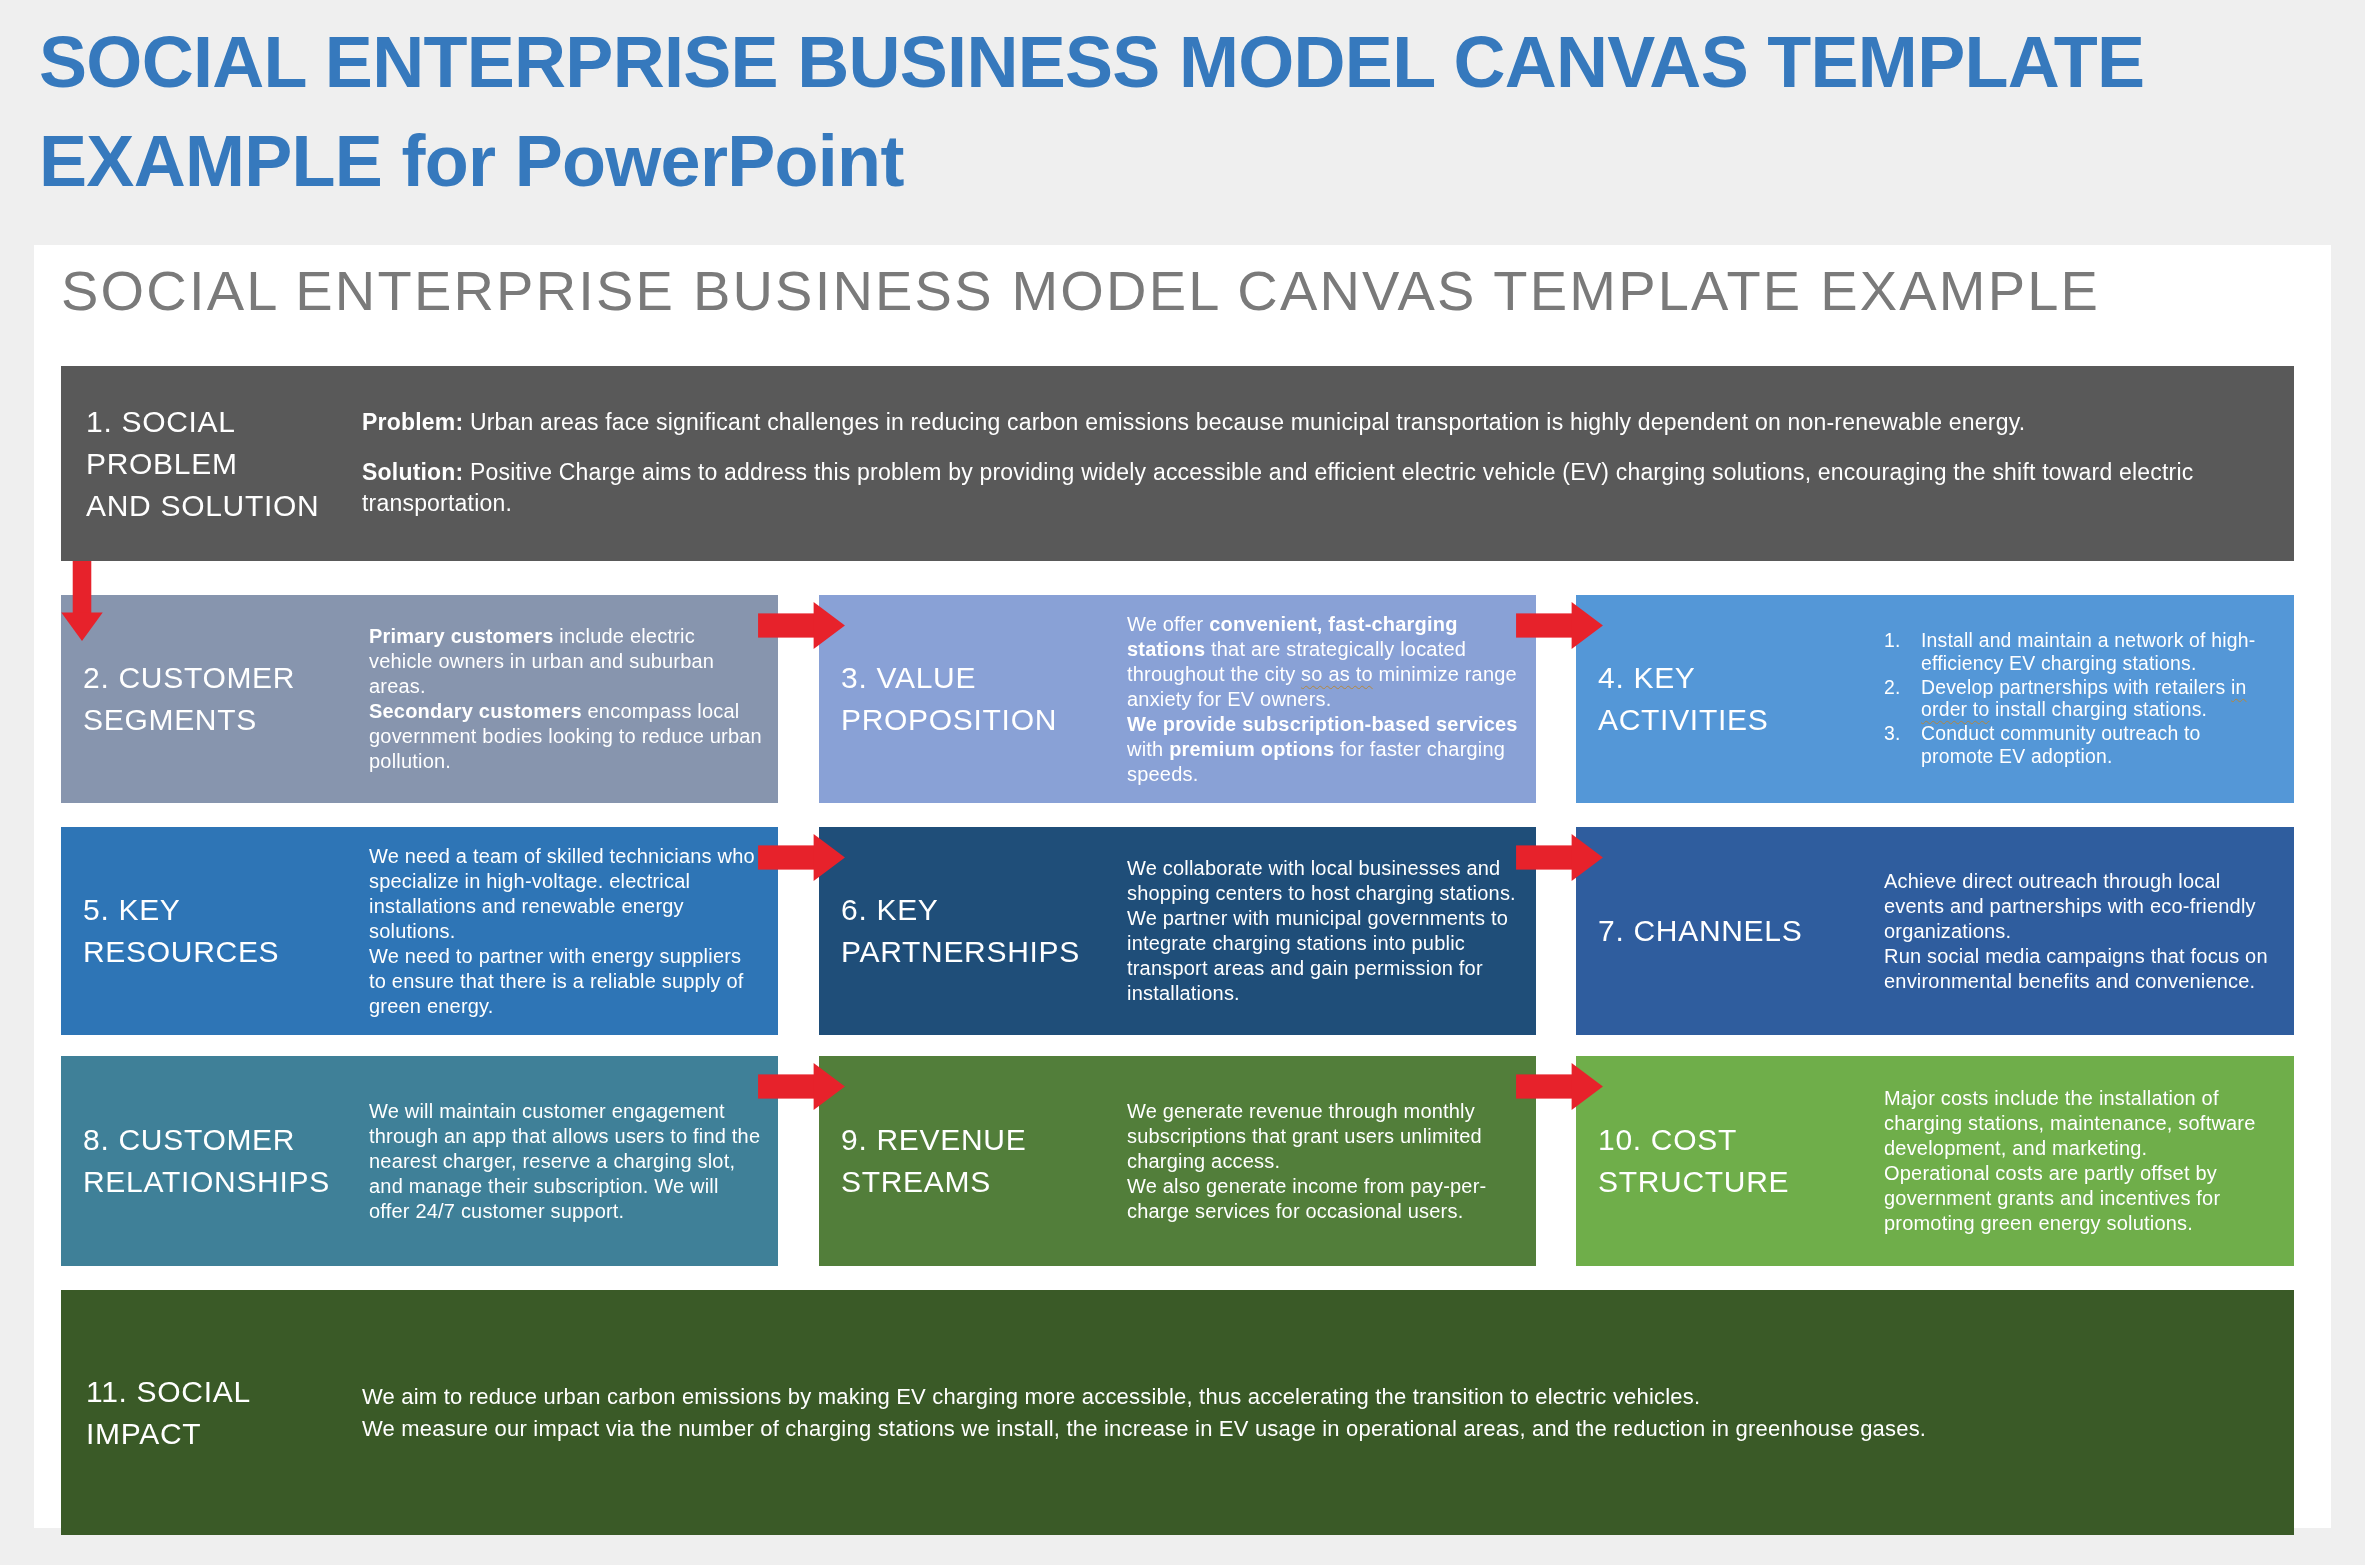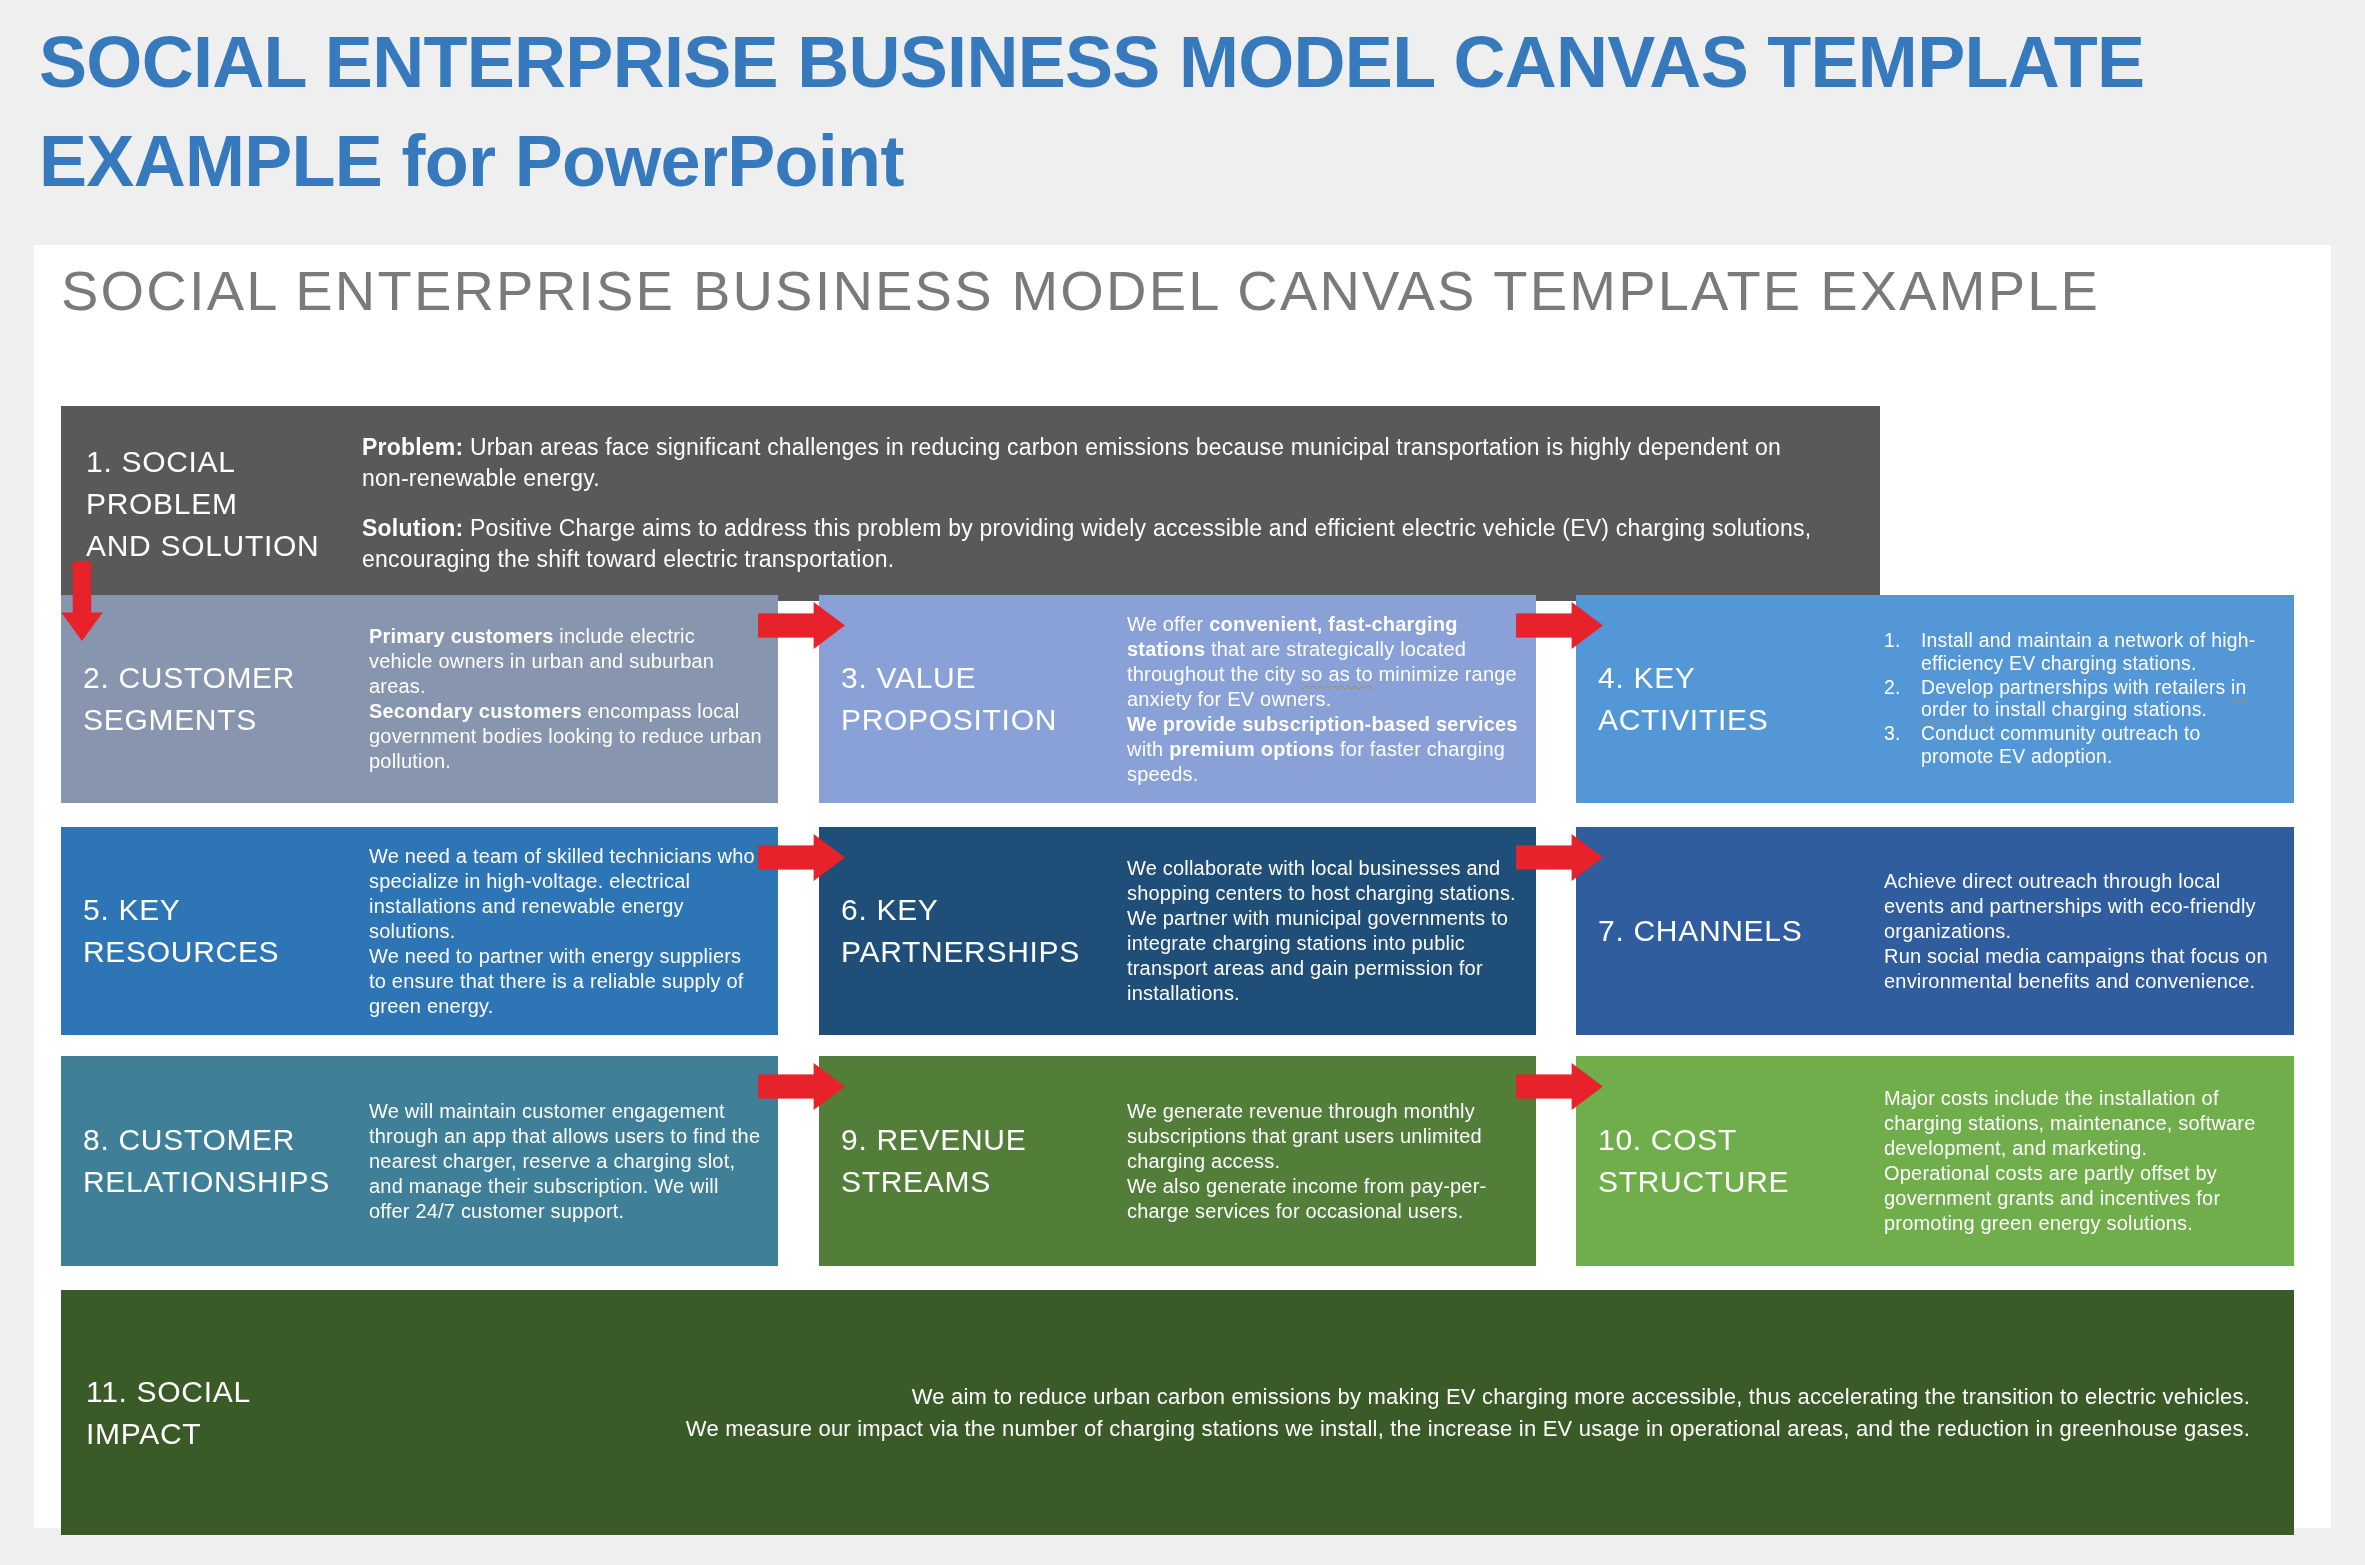--- a/index.html
+++ b/index.html
@@ -45,21 +45,21 @@
     font-size:20px;line-height:1.25;letter-spacing:0.2px;
   }
   .box .body p{margin:0;}
   .b{font-weight:bold;}
   .sq{text-decoration:underline wavy var(--squiggle) 1.4px;text-underline-offset:4.3px;}
 
   
   .box.wide .label{flex:0 0 301px;padding-left:25px;}
   .box.wide .body{font-size:23px;line-height:1.36;padding-right:48px;}
   .box.wide .body p + p{margin-top:18.6px;}
-  .box.impact .body{font-size:22px;line-height:1.45;padding-right:44px;align-items:flex-end;}
+  .box.impact .body{font-size:22px;line-height:1.45;padding-right:44px;}
 
   
   .box ol{list-style:none;counter-reset:n;margin:0;}
   .box ol li{counter-increment:n;display:flex;font-size:19.4px;line-height:1.16;margin-bottom:1.4px;}
   .box ol li::before{content:counter(n) ".";flex:0 0 37px;}
   .box ol li .li-text{flex:1 1 auto;}
 
   .arrow{position:absolute;z-index:5;}
   .arrow svg{display:block;}
   .arrow path, .arrow polygon, .arrow rect{fill:var(--red);}
@@ -69,21 +69,21 @@
 
 <div class="page">
 
   <div class="page-heading">SOCIAL ENTERPRISE BUSINESS MODEL CANVAS TEMPLATE
 EXAMPLE for PowerPoint</div>
 
   <div class="slide"></div>
 
   <div class="slide-title">SOCIAL ENTERPRISE BUSINESS MODEL CANVAS TEMPLATE EXAMPLE</div>
 
-  <div class="box wide" style="left: 61px; top: 366px; width: 1819px; height: 195px; background-color: rgb(89, 89, 89); margin-top: 40px;">
+  <div class="box wide" style="left: 61px; top: 366px; width: 2233px; height: 195px; background-color: rgb(89, 89, 89);">
     <div class="label">1. SOCIAL
 PROBLEM
 AND SOLUTION</div>
     <div class="body">
       <p><span class="b">Problem:</span><span> Urban areas face significant challenges in reducing carbon emissions because municipal transportation is highly dependent on non-renewable energy.</span></p>
       <p><span class="b">Solution:</span><span> Positive Charge aims to address this problem by providing widely accessible and efficient electric vehicle (EV) charging solutions, encouraging the shift toward electric transportation.</span></p>
     </div>
   </div>
 
   <div class="arrow" style="left:61px;top:561px">

